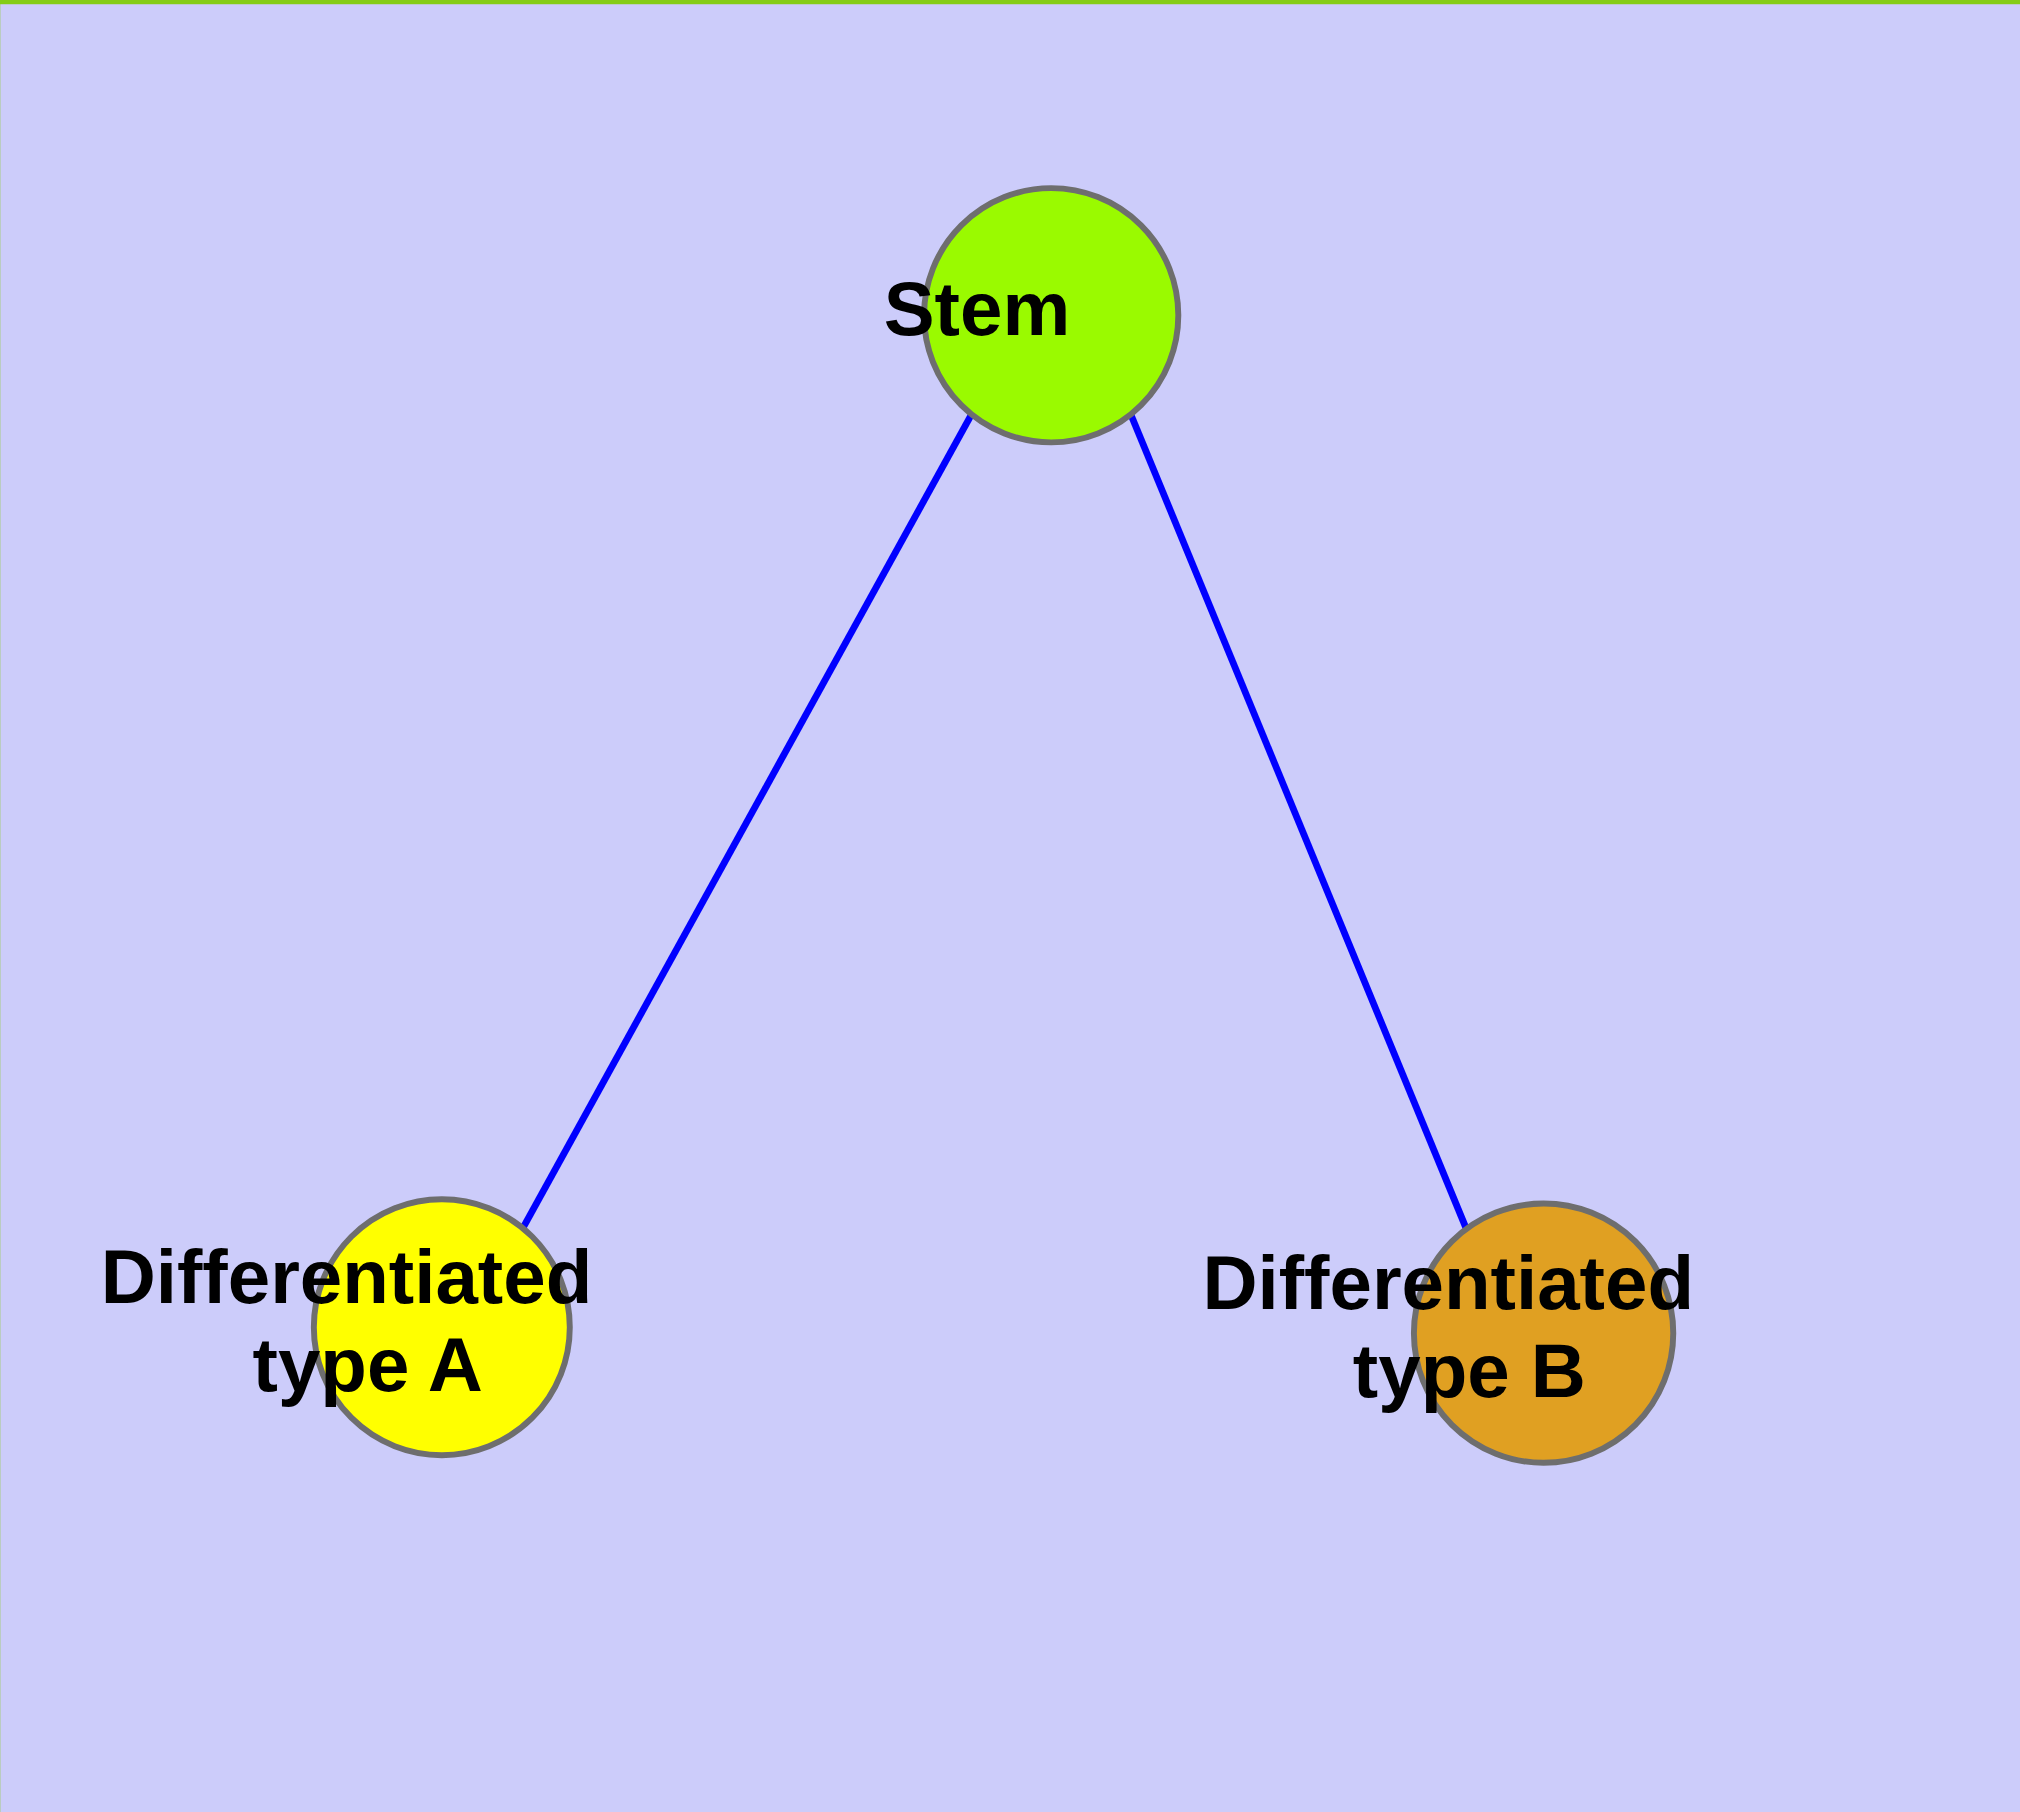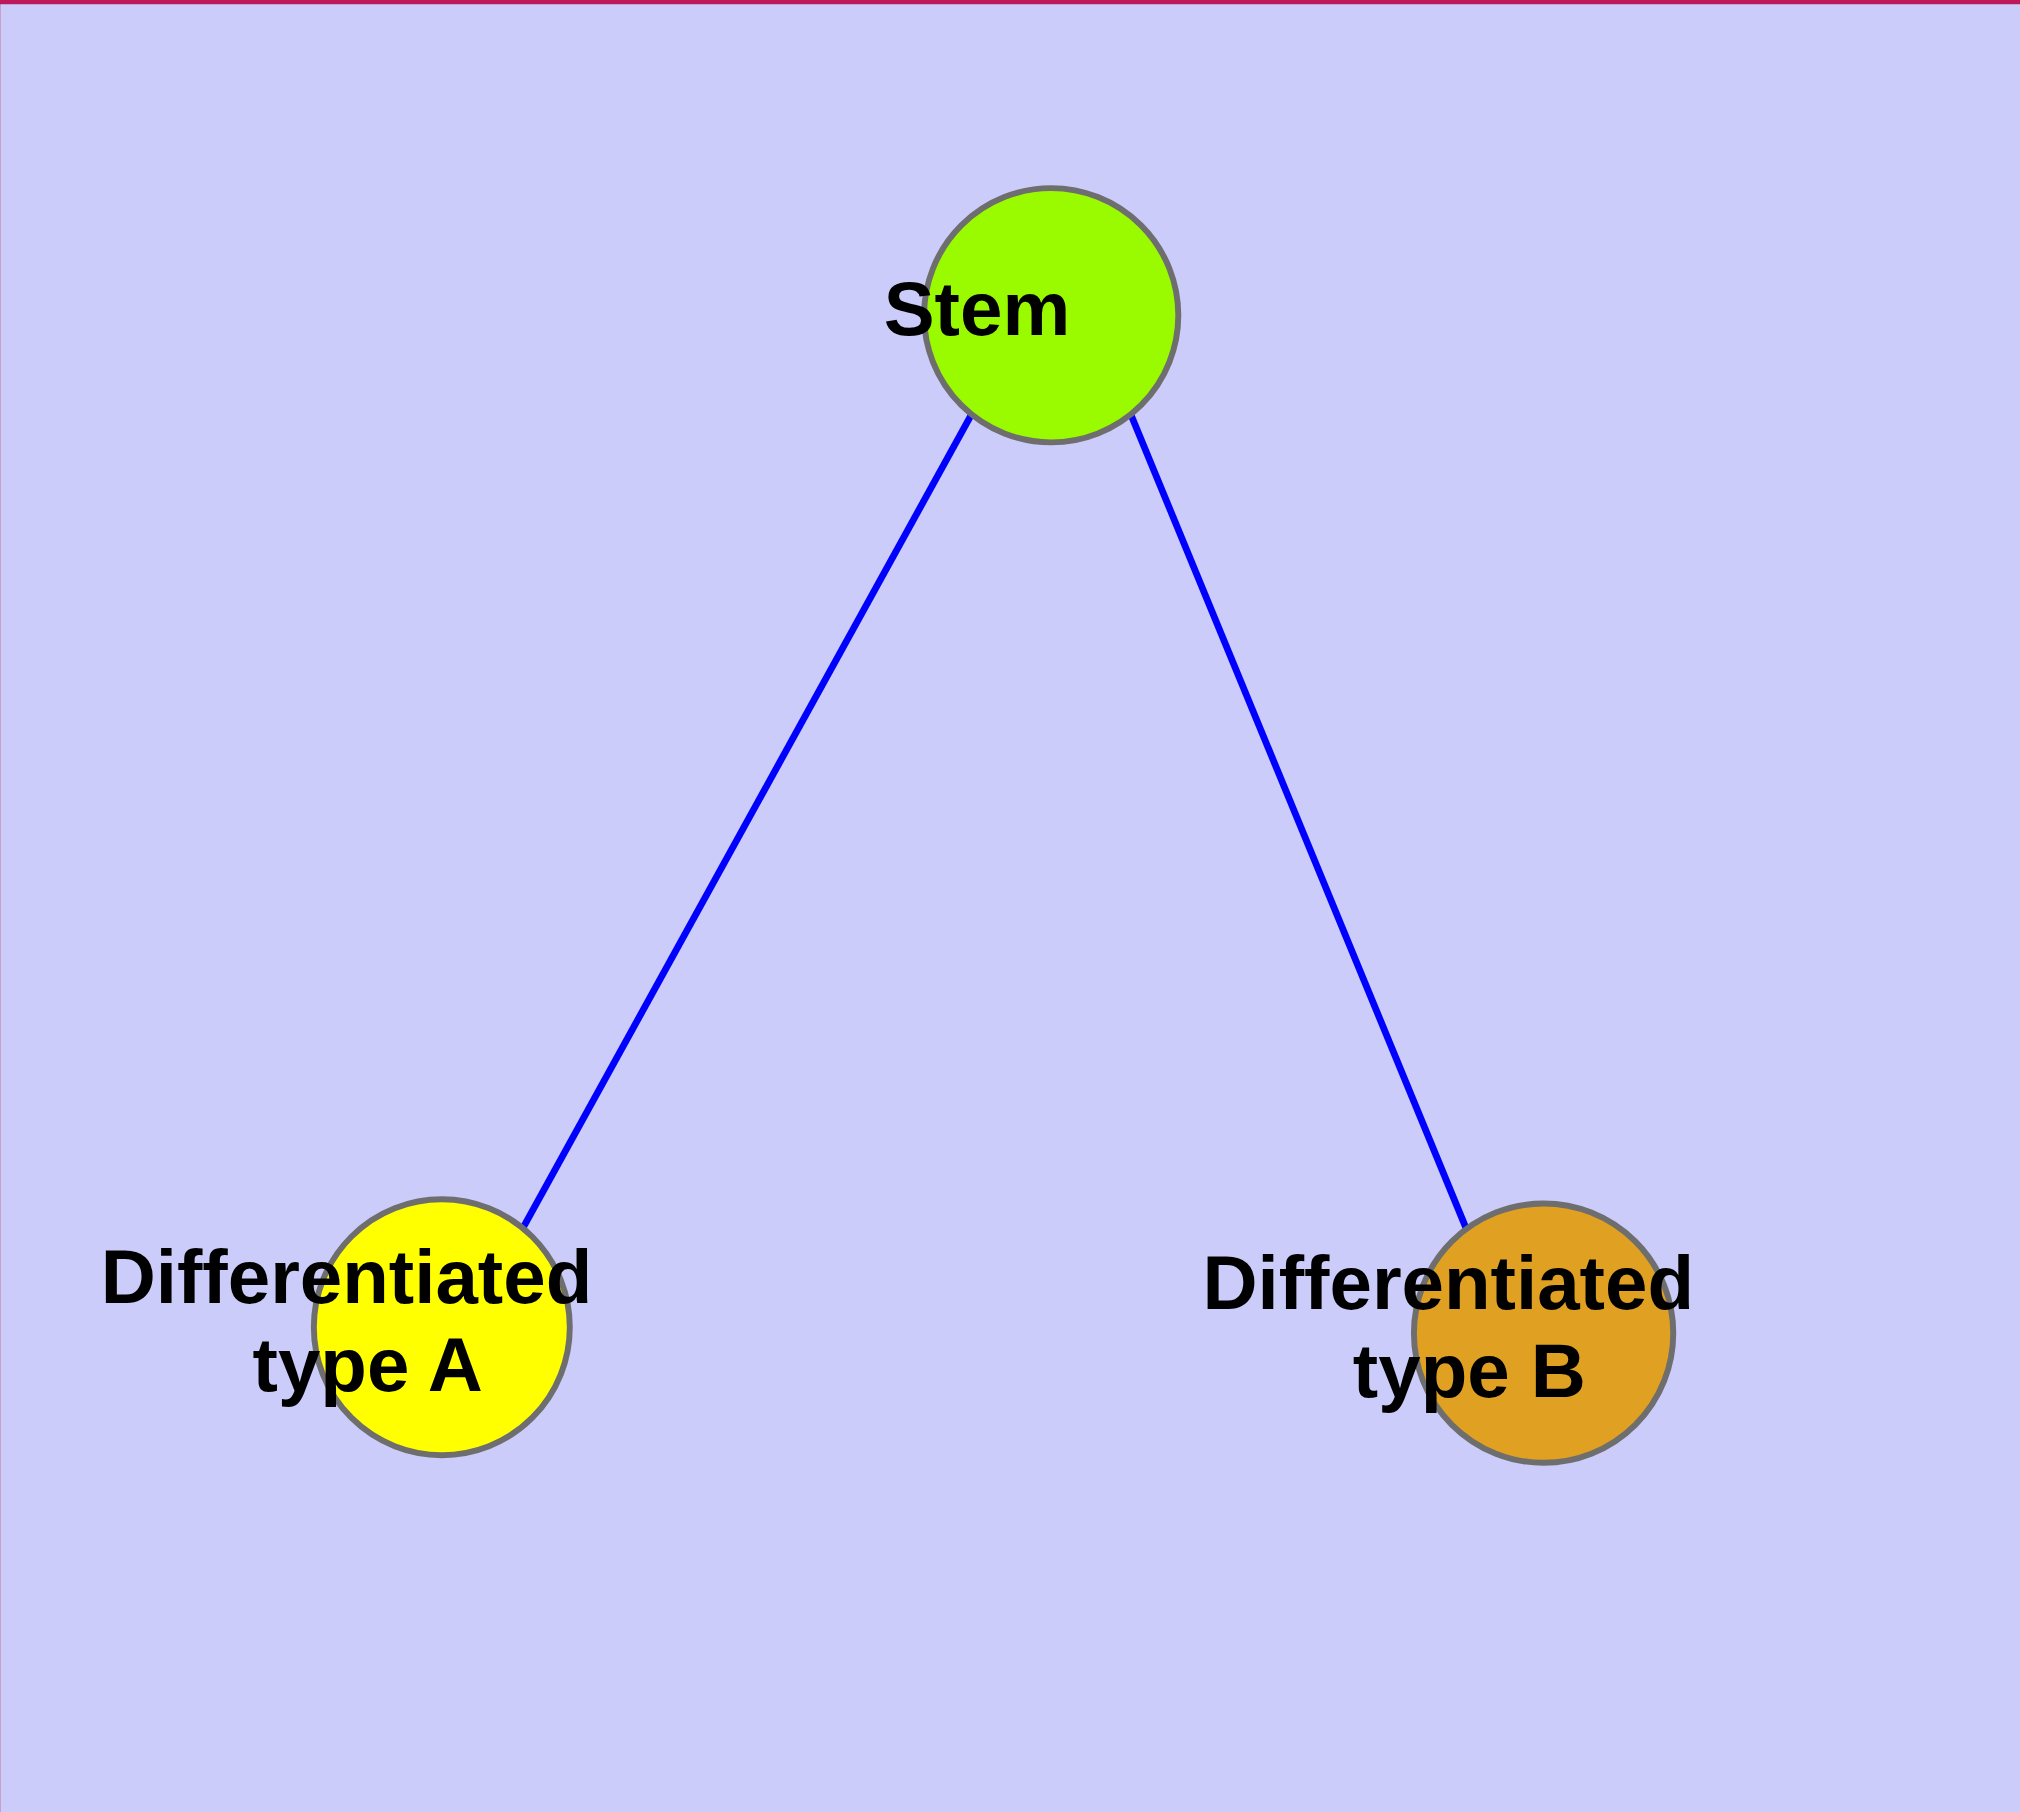--- a/index.html
+++ b/index.html
@@ -34,21 +34,21 @@
     fill: #000000;
     text-anchor: middle;
     dominant-baseline: middle;
     paint-order: normal;
     white-space: pre;
   }
 </style>
 </head>
 <body style="width: 2021px; height: 1812px;">
 
-<div id="graph-canvas" style="width: 2021px; height: 1812px; background: #be185d;">
+<div id="graph-canvas" style="width: 2021px; height: 1812px; background: #84cc16;">
   <svg id="graph-svg" viewBox="0 0 2384 2138" xmlns="http://www.w3.org/2000/svg">
 
     <rect id="bg-rect" x="0" y="5" width="2384" height="2133" fill="#ccccfa"></rect>
 
     <g>
       <line id="edge-0" x1="1146" y1="489" x2="615" y2="1452" stroke="#0000ff" stroke-width="8" stroke-linecap="butt"></line>
       <line id="edge-1" x1="1334" y1="489" x2="1734" y2="1460" stroke="#0000ff" stroke-width="8" stroke-linecap="butt"></line>
     </g>
 
     <g>

